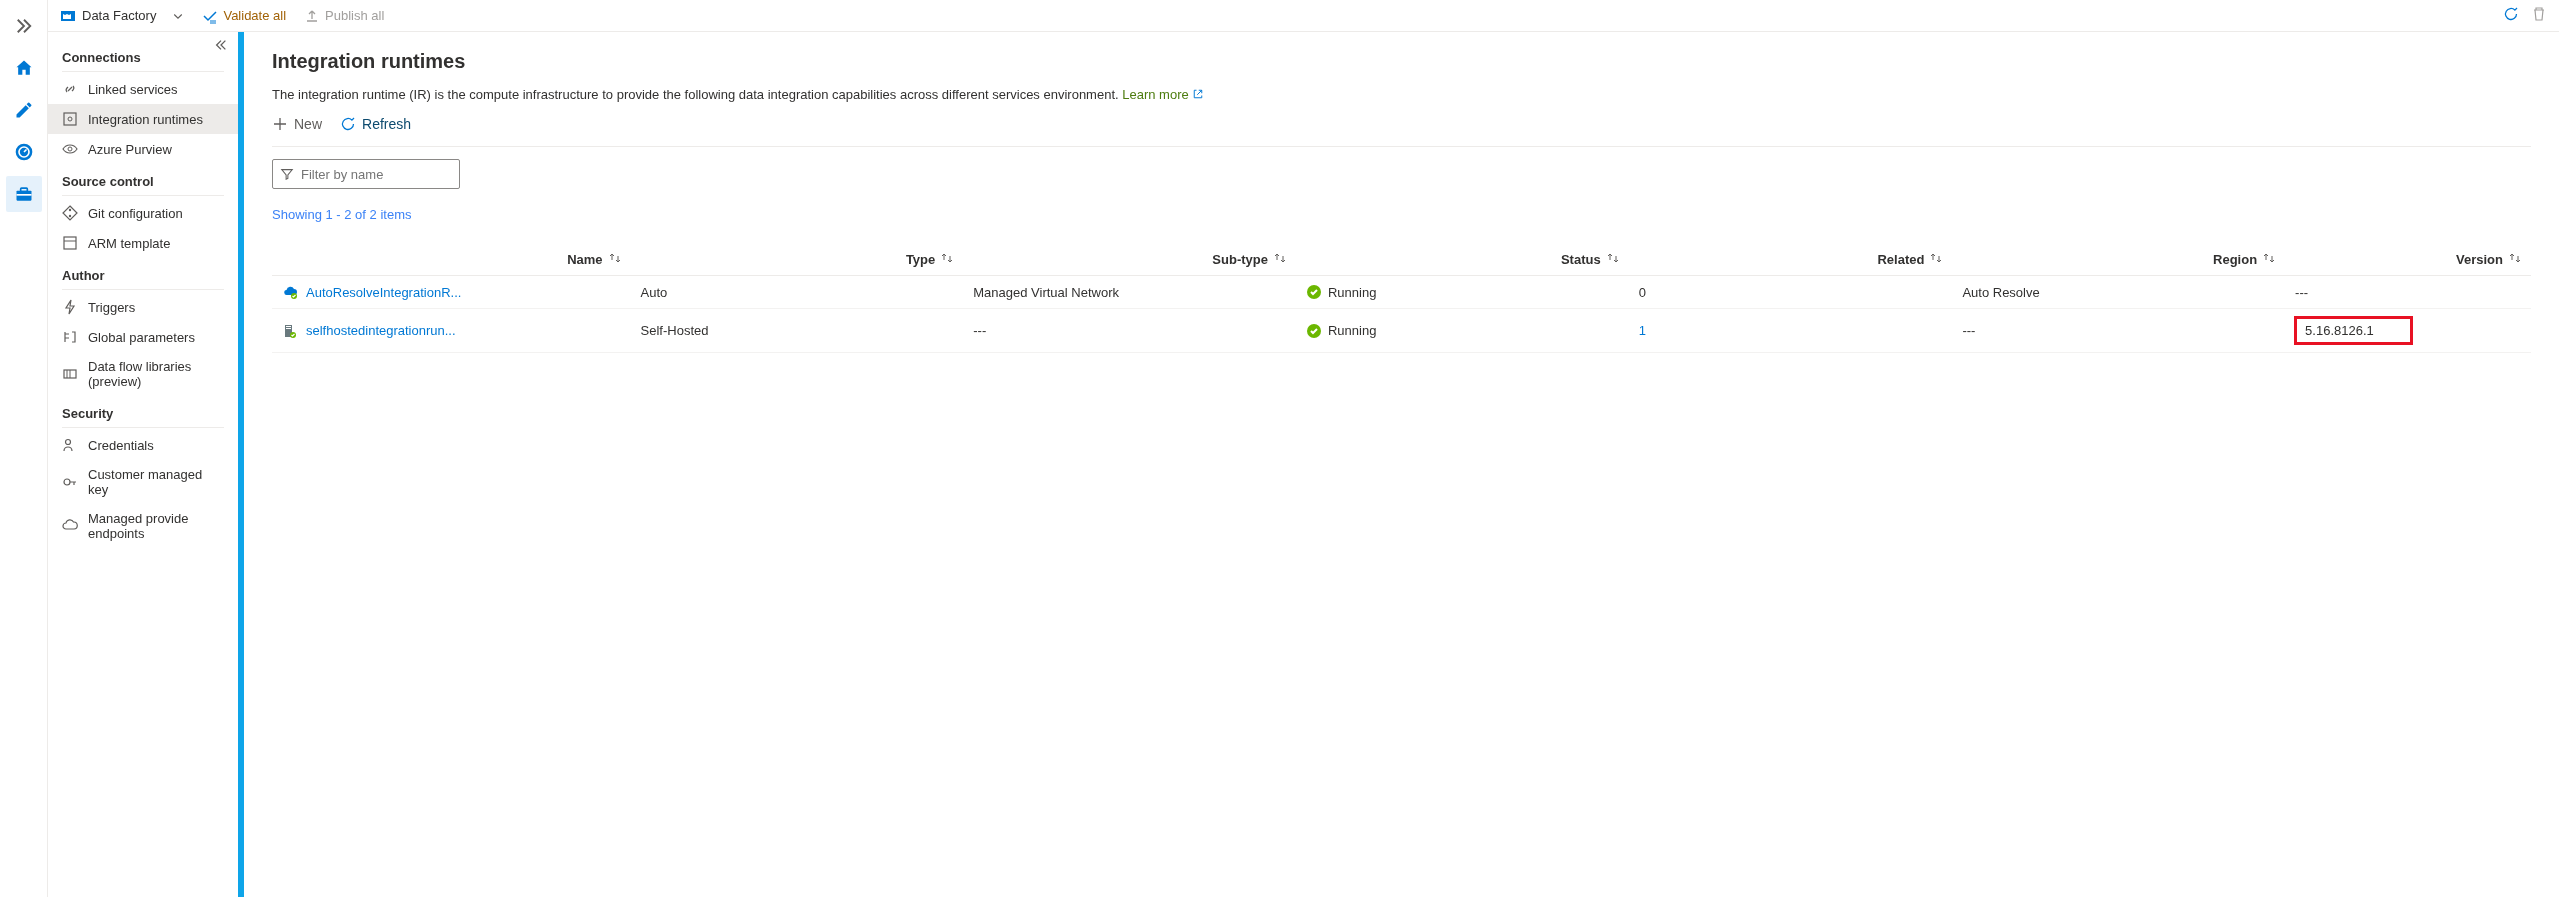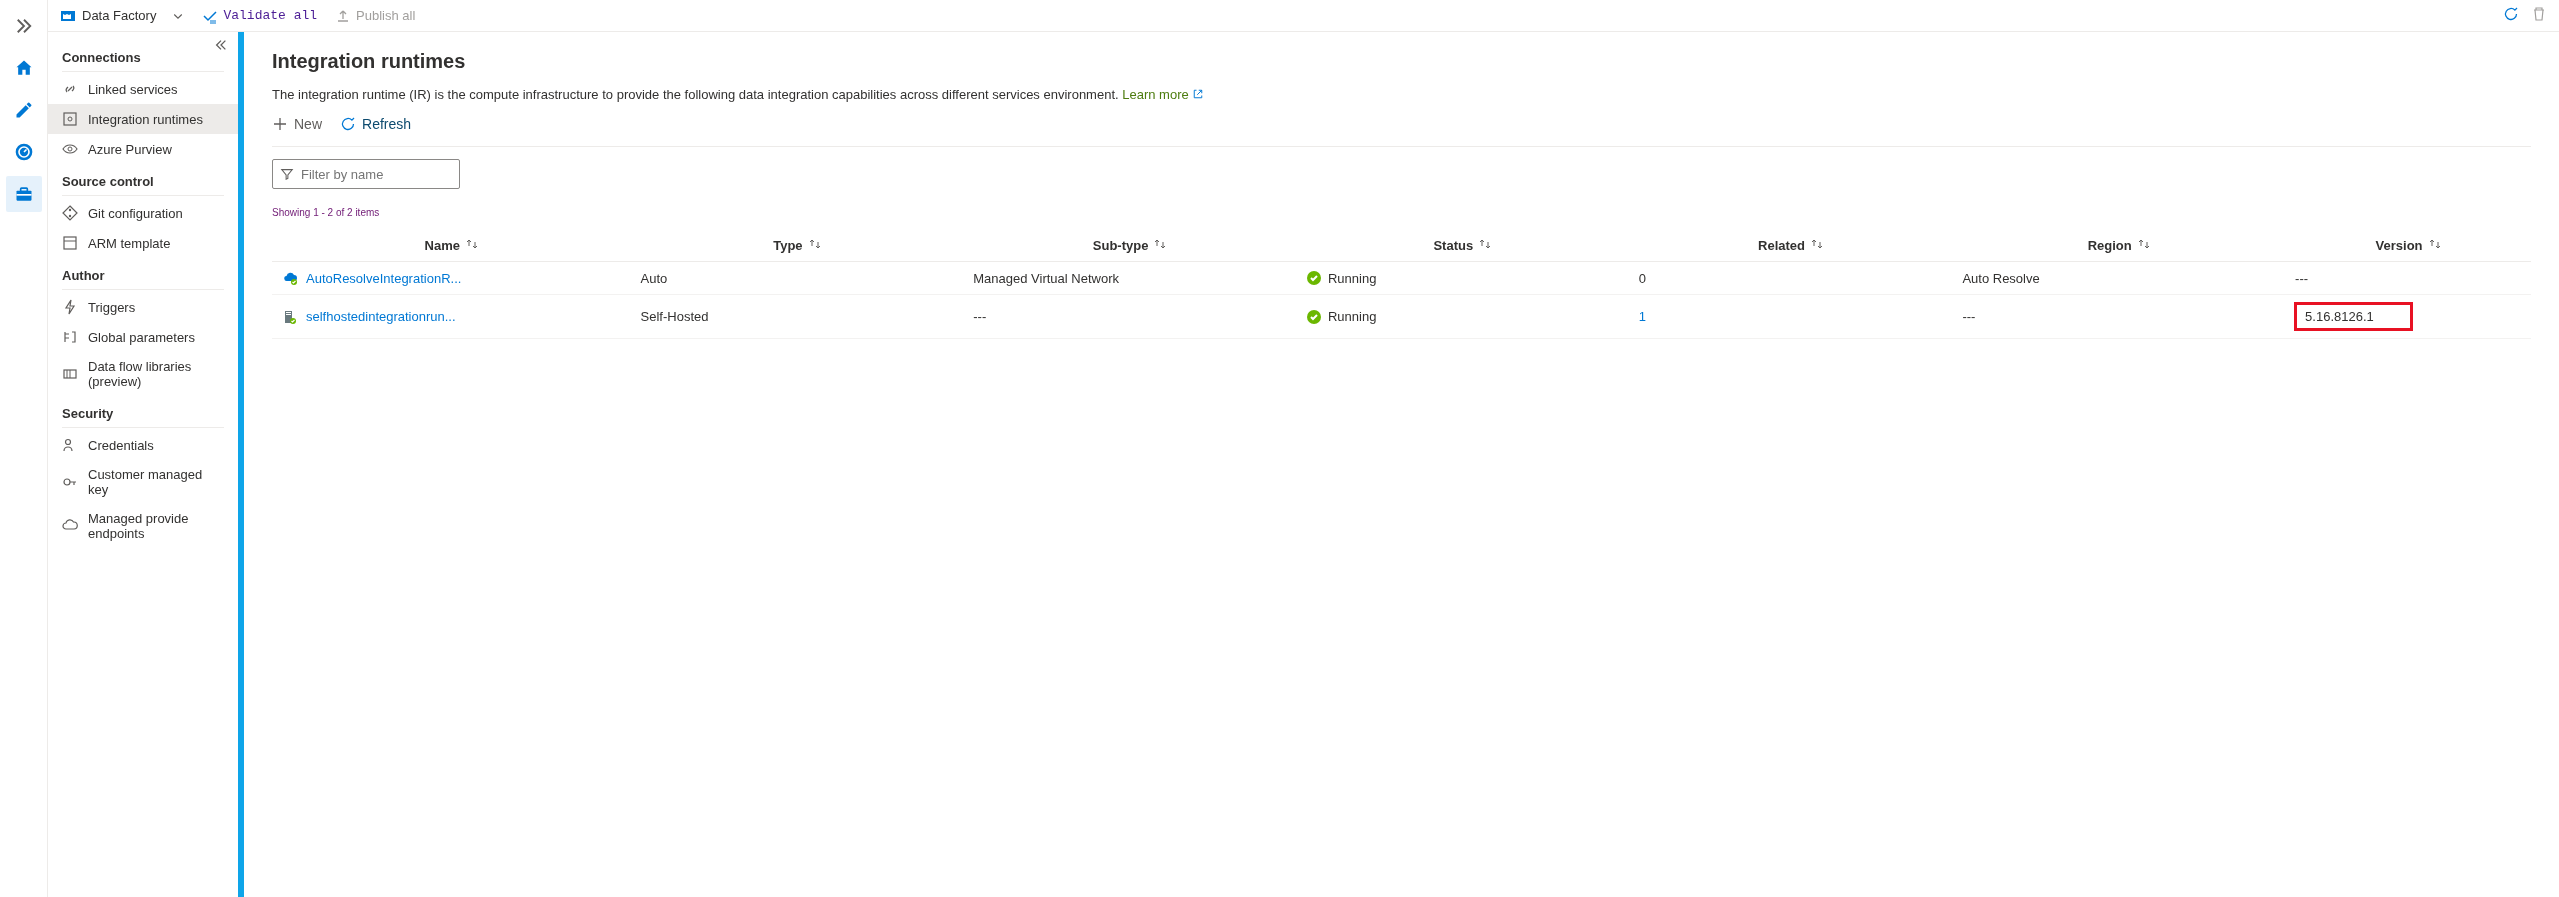--- a/index.html
+++ b/index.html
@@ -10,21 +10,21 @@
 
 .icon-rail { width: 48px; background: #fff; border-right: 1px solid #edebe9; display: flex; flex-direction: column; align-items: center; padding-top: 8px; }
 .icon-rail .rail-btn { width: 36px; height: 36px; display: flex; align-items: center; justify-content: center; margin-bottom: 6px; border-radius: 2px; cursor: pointer; }
 .icon-rail .rail-btn.active { background: #e5f1fb; }
 .icon-rail svg { width: 20px; height: 20px; }
 
 
 .main { flex: 1; display: flex; flex-direction: column; }
 .topbar { height: 32px; border-bottom: 1px solid #edebe9; display: flex; align-items: center; padding: 0 12px; gap: 18px; font-size: 13px; }
 .topbar .factory { display: flex; align-items: center; gap: 6px; color: #323130; cursor: pointer; }
-.topbar .validate { display: flex; align-items: center; gap: 5px; color: #4c1d95; cursor: pointer; font-family: Liberation Mono, monospace; }
+.topbar .validate { display: flex; align-items: center; gap: 5px; color: #a16207; cursor: pointer; }
 .topbar .publish { display: flex; align-items: center; gap: 5px; color: #a19f9d; cursor: pointer; }
 .topbar .right { margin-left: auto; display: flex; gap: 12px; }
 .topbar .right .tool { color: #605e5c; cursor: pointer; }
 
 .body-row { flex: 1; display: flex; }
 
 
 .sidebar { width: 196px; border-right: 6px solid #0ea5e9; padding: 8px 0; position: relative; }
 .sidebar .collapse { position: absolute; top: 6px; right: 10px; color: #605e5c; cursor: pointer; font-size: 14px;}
 .sidebar .section-title { font-size: 13px; font-weight: 600; padding: 10px 14px 6px; color: #323130; }
@@ -47,24 +47,24 @@
 .cmdbar .cmd.refresh { color: #0c4a6e; }
 .cmdbar .cmd.refresh svg { color: #0078d4; }
 .cmdbar .cmd.new svg { color: #605e5c; }
 
 .separator { border-top: 1px solid #edebe9; margin-bottom: 12px; }
 
 .filter-box { position: relative; width: 188px; margin-bottom: 18px; }
 .filter-box input { width: 100%; height: 30px; border: 1px solid #8a8886; border-radius: 2px; padding: 0 8px 0 28px; font-size: 13px; outline: none; }
 .filter-box svg { position: absolute; left: 8px; top: 8px; width: 14px; height: 14px; color: #605e5c; }
 
-.count { font-size: 10px; margin-bottom: 12px; color: #701a75; }
+.count { font-size: 13px; margin-bottom: 22px; color: #3b82f6; }
 
 .table { width: 100%; border-collapse: collapse; }
-.table th { text-align: center; font-size: 13px; font-weight: 600; padding: 8px 10px; border-bottom: 1px solid #edebe9; white-space: nowrap;}
+.table th { text-align: right; font-size: 13px; font-weight: 600; padding: 8px 10px; border-bottom: 1px solid #edebe9; white-space: nowrap;}
 .table th .sort { display: inline-flex; margin-left: 6px; color: #605e5c; cursor: pointer; }
 .table th .sort svg { width: 12px; height: 12px; }
 .table td { font-size: 13px; padding: 8px 10px; border-bottom: 1px solid #f3f2f1; vertical-align: middle; white-space: nowrap;}
 .table td.name { color: #0078d4; cursor: pointer; }
 .table td.name .cell { display: flex; gap: 8px; align-items: center; }
 .table td.name svg { width: 16px; height: 16px; flex-shrink: 0; }
 .status-cell { display: flex; gap: 6px; align-items: center; text-align: right; }
 .status-cell svg { width: 16px; height: 16px; }
 .link { color: #0078d4; cursor: pointer; }
 .highlight-cell { outline: 3px solid #e81123; outline-offset: -2px; padding: 6px 38px 6px 10px !important; display: inline-block;}

